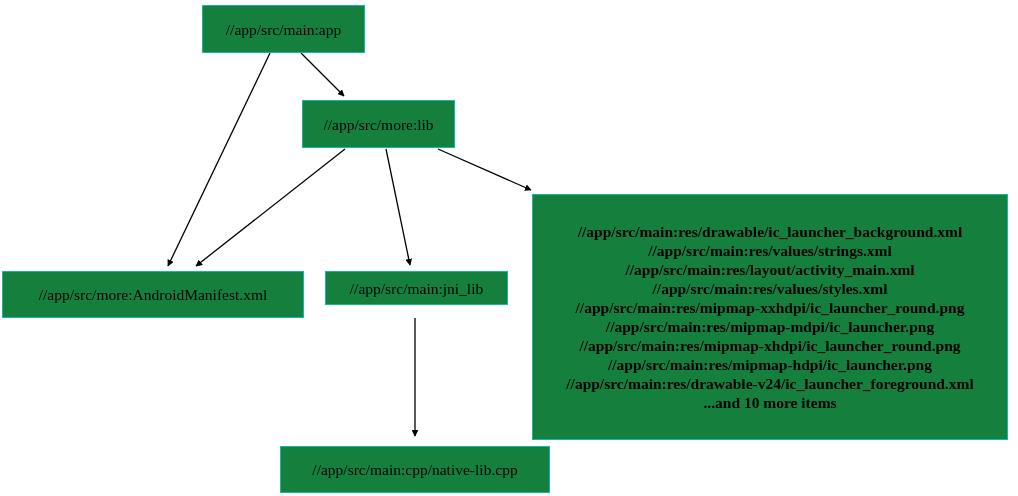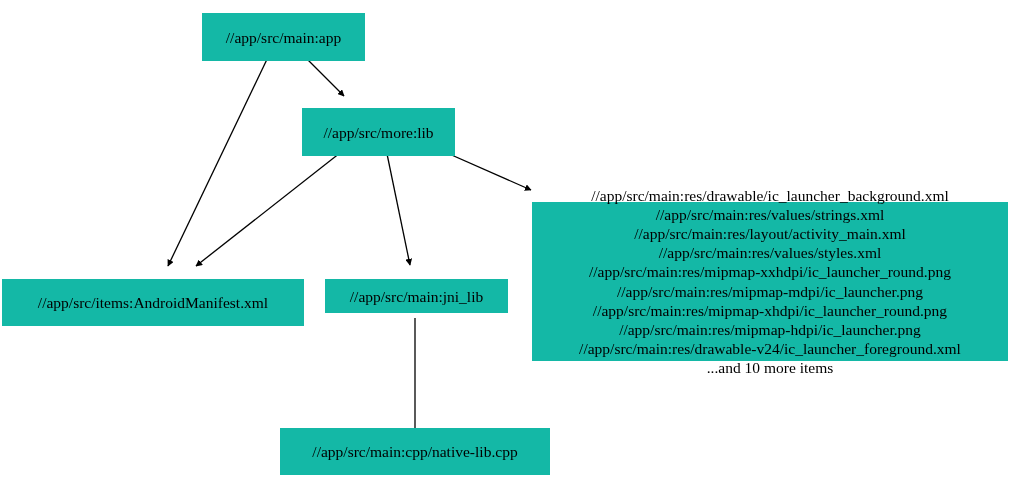--- a/index.html
+++ b/index.html
@@ -20,44 +20,43 @@
     left: 0;
     top: 0;
     width: 1018px;
     height: 496px;
     pointer-events: none;
   }
   .node {
     position: absolute;
     box-sizing: border-box;
     border: 1px solid #14b8a6;
-    background: #14b8a6;
+    background: #15803d;
     display: flex;
     align-items: center;
     justify-content: center;
     text-align: center;
     color: #000000;
     font-size: 15.5px;
     line-height: 19px;
     white-space: pre;
-    margin-top: 8px;
   }
   .node-label {
     display: block;
     width: 100%;
     text-align: center;
     white-space: pre;
   }
   
   #node-app       { left: 202px; top: 5px;   width: 163px; height: 48px; }
   #node-lib       { left: 302px; top: 100px; width: 153px; height: 48px; }
   #node-manifest  { left: 2px;   top: 271px; width: 302px; height: 47px; }
   #node-jni       { left: 325px; top: 271px; width: 183px; height: 34px; }
-  #node-res       { left: 532px; top: 194px; width: 476px; height: 159px; }
-  #node-cpp       { left: 280px; top: 420px; width: 270px; height: 47px; }
+  #node-res       { left: 532px; top: 194px; width: 476px; height: 246px; font-weight: bold; }
+  #node-cpp       { left: 280px; top: 446px; width: 270px; height: 47px; }
   #node-res .node-label {
     font-size: 15.5px;
     line-height: 19.1px;
   }
 </style>
 </head>
 <body>
 
 <div id="canvas">
 
@@ -95,21 +94,21 @@
 
   <div class="node" id="node-app">
     <span class="node-label">//app/src/main:app</span>
   </div>
 
   <div class="node" id="node-lib">
     <span class="node-label">//app/src/more:lib</span>
   </div>
 
   <div class="node" id="node-manifest">
-    <span class="node-label">//app/src/items:AndroidManifest.xml</span>
+    <span class="node-label">//app/src/more:AndroidManifest.xml</span>
   </div>
 
   <div class="node" id="node-jni">
     <span class="node-label">//app/src/main:jni_lib</span>
   </div>
 
   <div class="node" id="node-res">
     <span class="node-label">//app/src/main:res/drawable/ic_launcher_background.xml
 //app/src/main:res/values/strings.xml
 //app/src/main:res/layout/activity_main.xml

